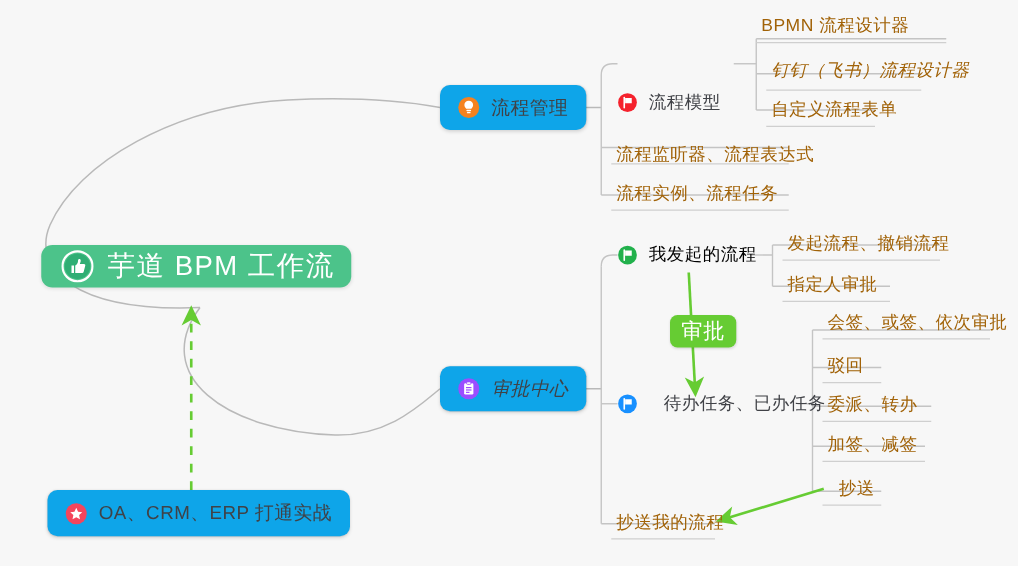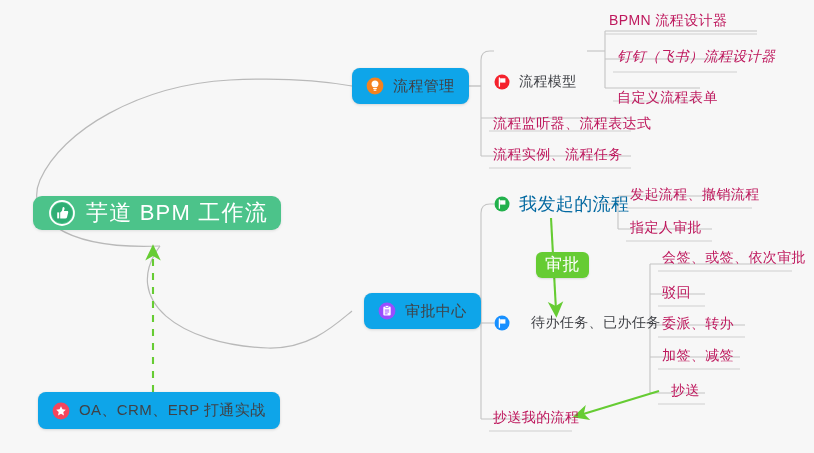--- a/index.html
+++ b/index.html
@@ -35,21 +35,21 @@
     border-radius:9px;
     box-shadow:0 1px 3px rgba(0,0,0,.10);
     padding:0 16px;
   }
   .root .lbl{
     color:#ffffff;font-size:22px;margin-left:11px;letter-spacing:1.2px;
   }
 
   
   .leaf{
-    font-size:14px;color:#be185d;
+    font-size:14px;color:#a16207;
     height:28px;
     padding:0 6px 0 4px;
     align-items:flex-start;
     letter-spacing:.4px;
   }
   .leaf .txt{line-height:22px;}
 
   
   .ico{
     flex:0 0 auto;border-radius:50%;
@@ -213,32 +213,32 @@
     </span>
     <span style="margin-left:9px;font-size:14px;color:#404247;letter-spacing:.4px;">流程模型</span>
   </div>
 
   <div class="node leaf" style="left:605px;top:9px;">
     <span class="txt">BPMN 流程设计器</span>
   </div>
   <div class="node leaf" style="left:613px;top:45px;font-style:italic;">
     <span class="txt">钉钉（飞书）流程设计器</span>
   </div>
-  <div class="node leaf" style="left:613px;top:86px;">
+  <div class="node leaf" style="left:613px;top:76px;">
     <span class="txt">自定义流程表单</span>
   </div>
 
   <div class="node leaf" style="left:489px;top:106px;align-items:flex-end;">
     <span class="txt">流程监听器、流程表达式</span>
   </div>
   <div class="node leaf" style="left:489px;top:143px;">
     <span class="txt">流程实例、流程任务</span>
   </div>
 
-  <div class="node card" style="left:364px;top:293px;">
+  <div class="node card" style="left:352px;top:293px;font-style:italic;">
     <span class="ico ico-18">
       <svg viewBox="0 0 18 18" width="18" height="18">
         <circle cx="9" cy="9" r="8.4" fill="#9b4dff"></circle>
         <rect x="5.3" y="4.6" width="7.4" height="9.0" rx="1.1" fill="#ffffff"></rect>
         <rect x="7.2" y="3.5" width="3.6" height="2.0" rx="0.9" fill="#ffffff" stroke="#9b4dff" stroke-width="0.7"></rect>
         <rect x="6.8" y="7.6" width="4.4" height="0.95" fill="#9b4dff"></rect>
         <rect x="6.8" y="9.5" width="4.4" height="0.95" fill="#9b4dff"></rect>
         <rect x="6.8" y="11.4" width="2.8" height="0.95" fill="#9b4dff"></rect>
       </svg>
     </span>
@@ -246,21 +246,21 @@
   </div>
 
   <div class="node" style="left:494px;top:191px;height:26px;">
     <span class="ico ico-16">
       <svg viewBox="0 0 16 16" width="16" height="16">
         <circle cx="8" cy="8" r="7.5" fill="#22b14c"></circle>
         <path d="M5.4 4.0 L5.4 12.2" stroke="#ffffff" stroke-width="1.3" stroke-linecap="round"></path>
         <path d="M6.1 4.3 L11.4 4.3 L11.4 8.6 L6.1 8.6 Z" fill="#ffffff"></path>
       </svg>
     </span>
-    <span style="margin-left:9px;font-size:18px;color:#0369a1;letter-spacing:.4px;">我发起的流程</span>
+    <span style="margin-left:9px;font-size:14px;color:#000000;letter-spacing:.4px;">我发起的流程</span>
   </div>
 
   <div class="node leaf" style="left:626px;top:183px;">
     <span class="txt">发起流程、撤销流程</span>
   </div>
   <div class="node leaf" style="left:626px;top:216px;">
     <span class="txt">指定人审批</span>
   </div>
 
   <div class="node" style="left:494px;top:310px;height:26px;">

